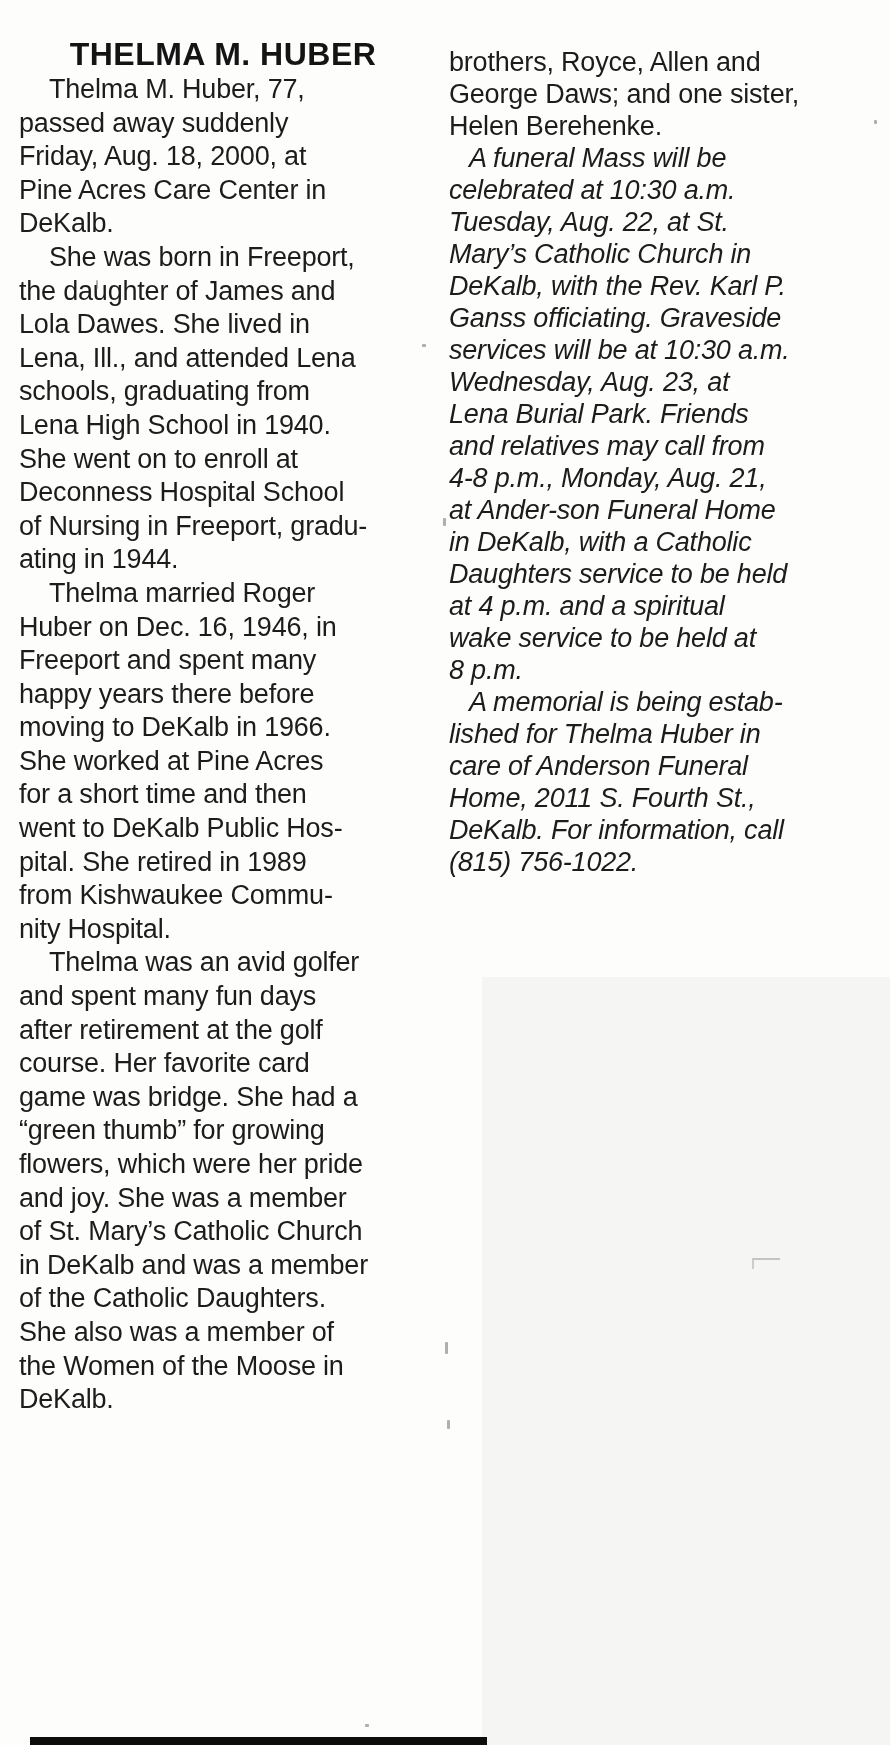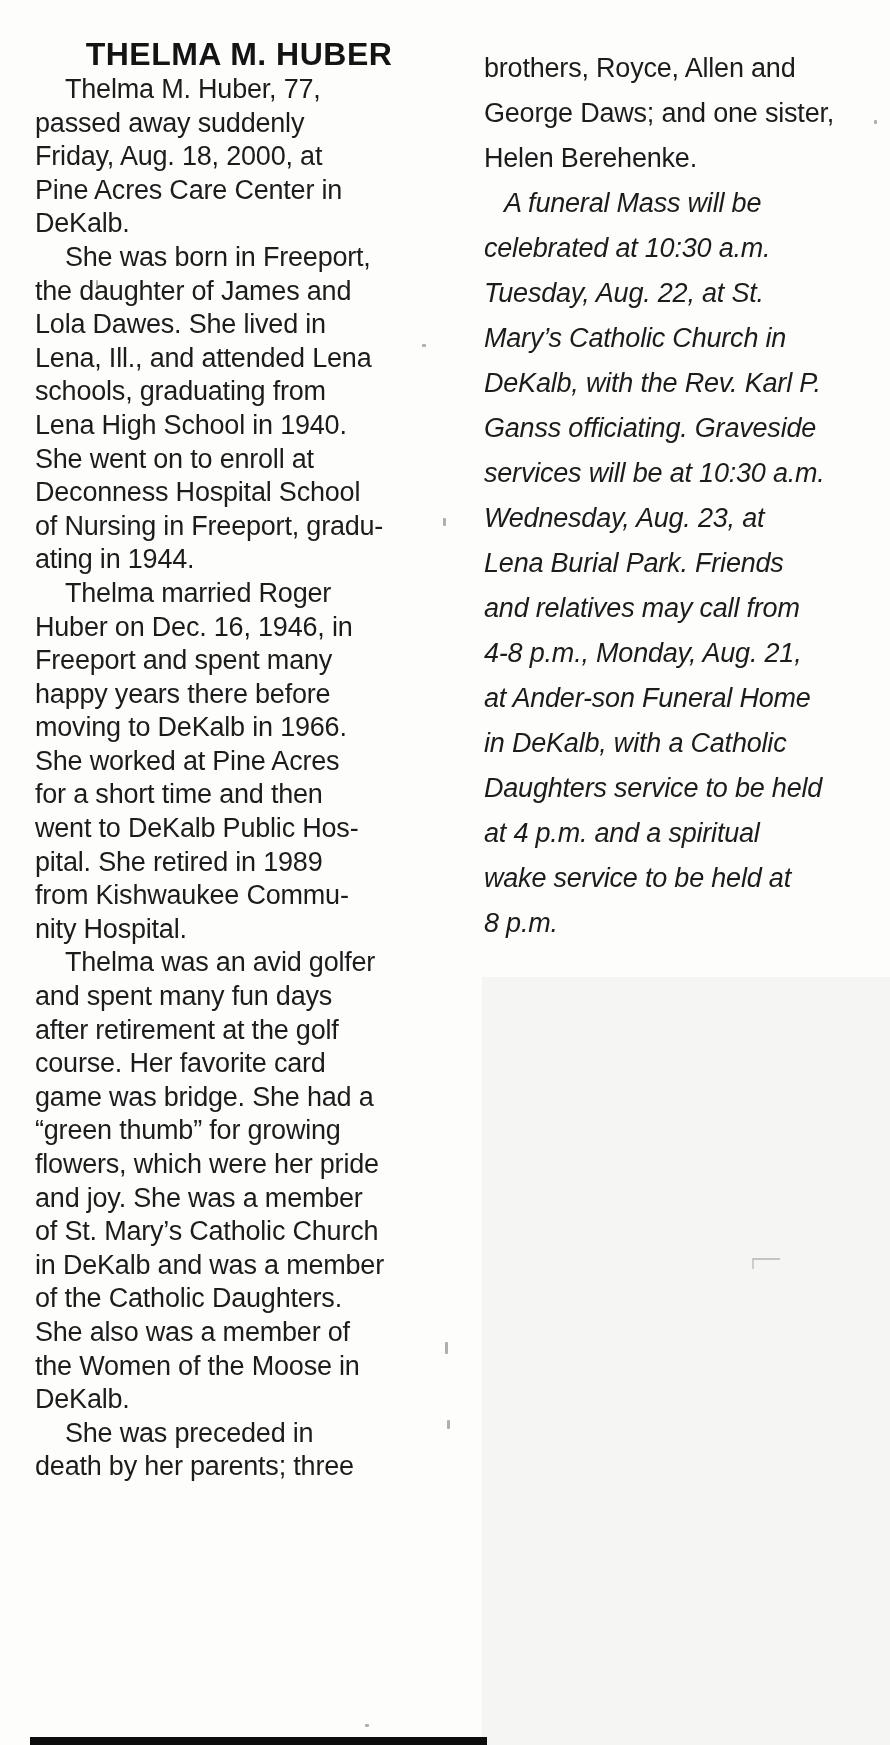--- a/index.html
+++ b/index.html
@@ -14,21 +14,21 @@
     background: #fdfdfc;
     font-family: "Liberation Sans", "DejaVu Sans", sans-serif;
     color: #1c1c1c;
     overflow: hidden;
   }
   .col {
     position: absolute;
     top: 0;
   }
   .col-left {
-    left: 35px;
+    left: 19px;
     width: 408px;
   }
   .col-right {
     left: 449px;
     width: 428px;
   }
   .headline {
     margin: 0;
     padding: 0;
     margin-top: 36px;
@@ -40,21 +40,21 @@
     white-space: nowrap;
   }
   .para {
     margin: 0;
     padding: 0;
     white-space: pre-line;
     font-size: 27px;
     letter-spacing: -0.2px;
   }
   .col-left .para { line-height: 33.6px; }
-  .col-right .para { line-height: 45px; margin-left: 35px; }
+  .col-right .para { line-height: 32px; }
   .col-left .para.indent { text-indent: 30px; }
   .col-right .para.indent { text-indent: 20px; font-style: italic; }
   .col-right .first-block { margin-top: 46px; }
   .gray-box {
     position: absolute;
     left: 482px;
     top: 977px;
     width: 408px;
     height: 768px;
     background: #f5f5f3;
@@ -124,22 +124,20 @@
 game was bridge. She had a
 “green thumb” for growing
 flowers, which were her pride
 and joy. She was a member
 of St. Mary’s Catholic Church
 in DeKalb and was a member
 of the Catholic Daughters.
 She also was a member of
 the Women of the Moose in
 DeKalb.</p>
-    <p class="para indent">She was preceded in
-death by her parents; three</p>
   </div>
 
   <div class="col col-right">
     <p class="para first-block">brothers, Royce, Allen and
 George Daws; and one sister,
 Helen Berehenke.</p>
     <p class="para indent">A funeral Mass will be
 celebrated at 10:30 a.m.
 Tuesday, Aug. 22, at St.
 Mary’s Catholic Church in
@@ -149,20 +147,26 @@
 Wednesday, Aug. 23, at
 Lena Burial Park. Friends
 and relatives may call from
 4-8 p.m., Monday, Aug. 21,
 at Ander-son Funeral Home
 in DeKalb, with a Catholic
 Daughters service to be held
 at 4 p.m. and a spiritual
 wake service to be held at
 8 p.m.</p>
+    <p class="para indent">A memorial is being estab-
+lished for Thelma Huber in
+care of Anderson Funeral
+Home, 2011 S. Fourth St.,
+DeKalb. For information, call
+(815) 756-1022.</p>
   </div>
 
   <div class="gray-box"></div>
 
   <span class="scan-mark"></span>
 
   <span class="speck" style="left:443px; top:518px; width:3px; height:8px;"></span>
   <span class="speck" style="left:445px; top:1342px; width:3px; height:12px;"></span>
   <span class="speck" style="left:447px; top:1420px; width:3px; height:9px;"></span>
   <span class="speck" style="left:96px; top:280px; width:2px; height:9px;"></span>

